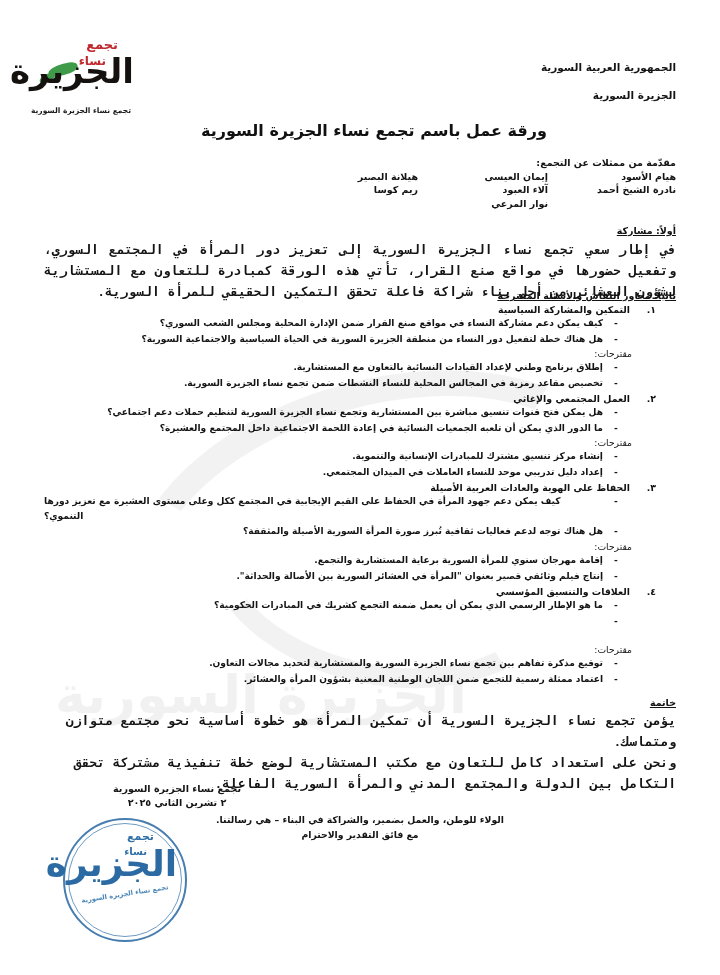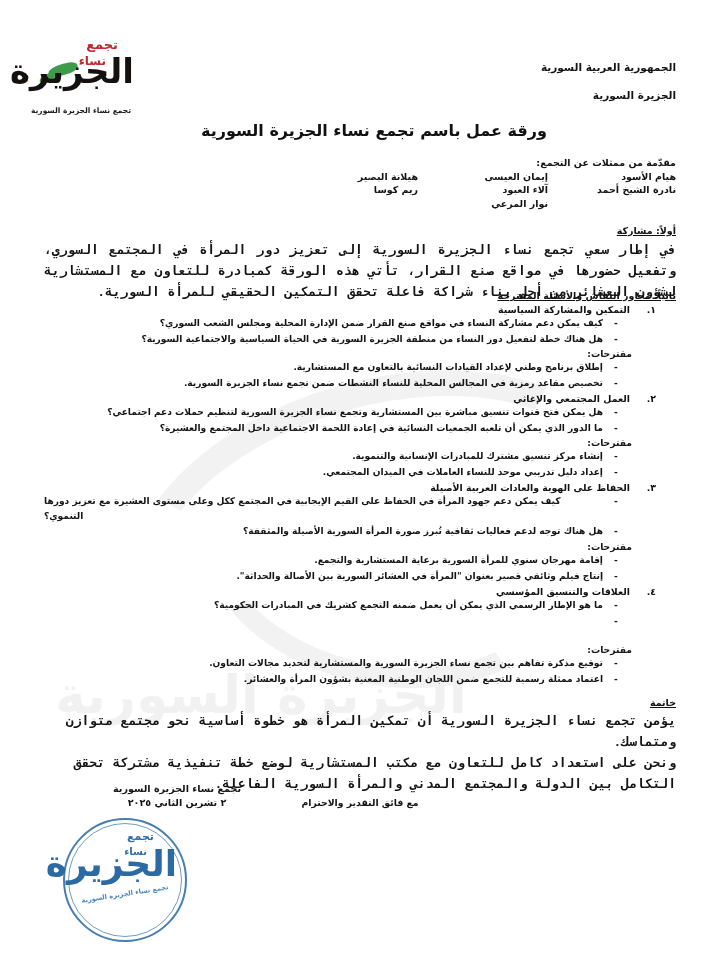--- a/index.html
+++ b/index.html
@@ -253,21 +253,21 @@
     flex: none;
     width: 10px;
     margin-right: 55px;
     margin-left: 8px;
     text-align: center;
   }
   .bullets li .btxt { text-align: left; }
 
   .muq {
     font-size: 9.2px;
-    font-weight: bold;
+    font-weight: normal;
     color: #141414;
     margin-top: 2px;
     margin-right: 44px;
     text-align: right;
   }
 
   .closing-line {
     font-size: 9.3px;
     font-weight: bold;
     color: #141414;
@@ -509,20 +509,21 @@
             <span class="dash">-</span>
             <span class="btxt">اعتماد ممثلة رسمية للتجمع ضمن اللجان الوطنية المعنية بشؤون المرأة والعشائر.</span>
           </li>
       </ul>
     </div>
 
     <div class="sec-block" style="top:697px;">
       <div class="sec-head">خاتمة</div>
       <p class="para" style="margin-top:3px;text-align:right;">يؤمن تجمع نساء الجزيرة السورية أن تمكين المرأة هو خطوة أساسية نحو مجتمع متوازن ومتماسك.</p>
       <p class="para" style="text-align:right;">ونحن على استعداد كامل للتعاون مع مكتب المستشارية لوضع خطة تنفيذية مشتركة تحقق التكامل بين الدولة والمجتمع المدني والمرأة السورية الفاعلة.</p>
+      <div class="closing-line" style="margin-top:17px;">الولاء للوطن، والعمل بضمير، والشراكة في البناء – هي رسالتنا.</div>
       <div class="closing-line">مع فائق التقدير والاحترام</div>
     </div>
 
     <div class="signature">
       <div>تجمع نساء الجزيرة السورية</div>
       <div>٢ تشرين الثاني ٢٠٢٥</div>
     </div>
 
     <div class="stamp">
       <div class="ring-outer"></div>

